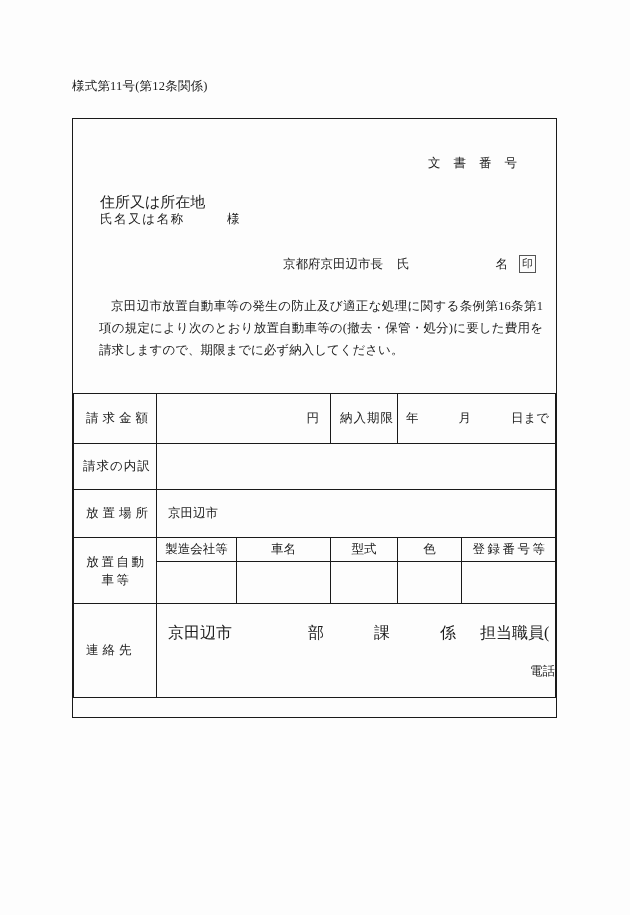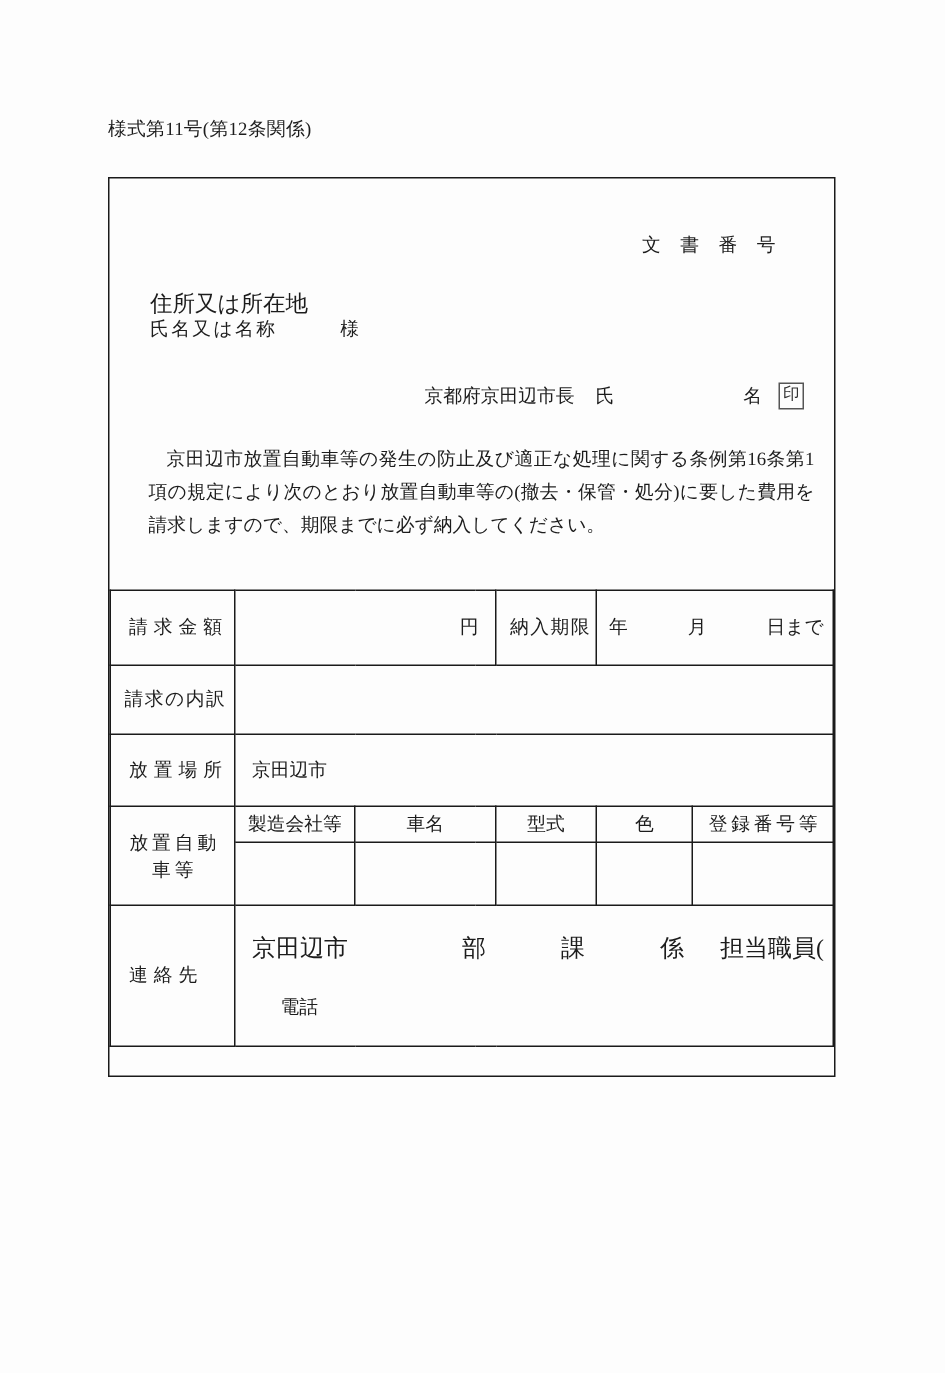--- a/index.html
+++ b/index.html
@@ -201,20 +201,21 @@
   .contact-main .gapA { display:inline-block; width: 76px; }
   .contact-main .gapB { display:inline-block; width: 50px; }
   .contact-main .gapC { display:inline-block; width: 50px; }
   .contact-main .gapD { display:inline-block; width: 24px; }
   .contact-main .paren { display:inline-block; width: 126px; }
   .contact-tel {
     font-size: 12.5px;
     padding-left: 30px;
     padding-top: 22px;
     white-space: nowrap;
+    text-align: right;
   }
 </style>
 </head>
 <body>
 
 <div class="page">
 
   <div class="form-no">様式第11号(第12条関係)</div>
 
   <div class="frame">

